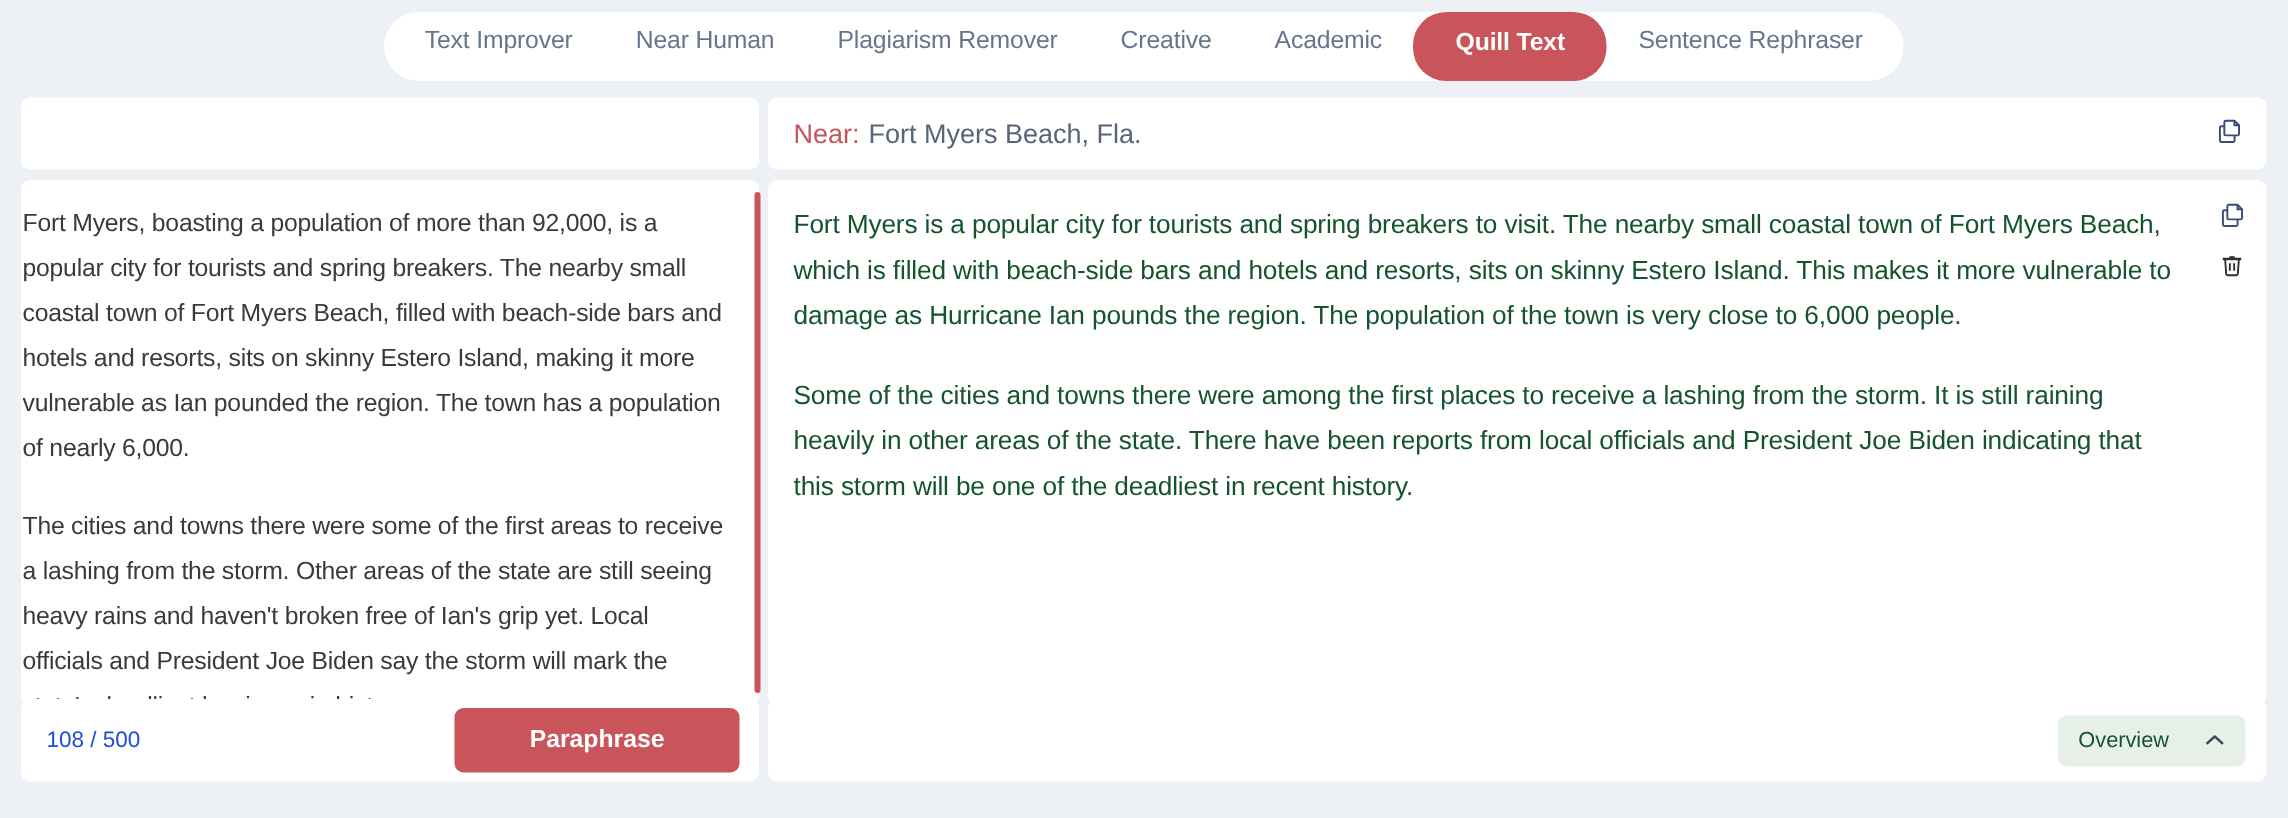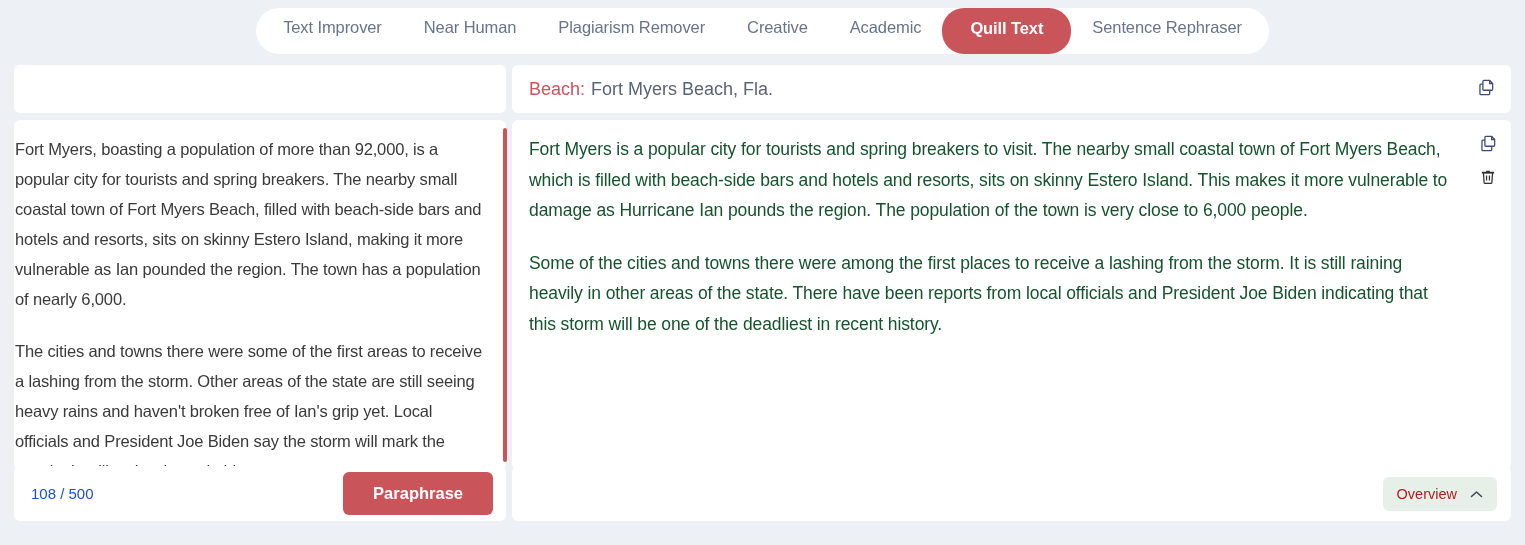--- a/index.html
+++ b/index.html
@@ -134,21 +134,21 @@
     color: #1d4ed8;
   }
   .paraphrase-btn {
     background: #c9545a;
     color: #ffffff;
     font-family: "Liberation Sans", sans-serif;
     font-size: 16.5px;
     font-weight: bold;
     border: none;
     border-radius: 6px;
-    padding: 12px 30px;
+    padding: 12px 50px;
     cursor: pointer;
   }
 
   
   .right-title-box {
     position: absolute;
     left: 0; top: 3px;
     width: 999px;
     height: 48px;
     display: flex;
@@ -205,24 +205,24 @@
     justify-content: flex-end;
     padding: 0 14px 0 0;
   }
   .overview-btn {
     background: #e7efe9;
     border: none;
     border-radius: 6px;
     padding: 9px 14px;
     font-family: "Liberation Sans", sans-serif;
     font-size: 14.5px;
-    color: #b91c1c;
+    color: #14532d;
     display: flex;
     align-items: flex-end;
-    gap: 13px;
+    gap: 24px;
     cursor: pointer;
   }
 
   .icon-btn {
     width: 22px;
     height: 22px;
     display: flex;
     align-items: center;
     justify-content: center;
     cursor: pointer;
@@ -261,21 +261,21 @@
 
     <div class="card left-bottom">
       <span class="counter">108 / 500</span>
       <button class="paraphrase-btn">Paraphrase</button>
     </div>
   </div>
 
   <div class="col-right">
 
     <div class="card right-title-box">
-      <span class="title-label">Beach:</span>
+      <span class="title-label">Near:</span>
       <span class="title-value">Fort Myers Beach, Fla.</span>
       <span class="title-spacer"></span>
       <button class="icon-btn">
         <span>
           <svg width="19" height="19" viewBox="0 0 20 20" fill="none" stroke="#3d4a7a" stroke-width="1.35">
             <path d="M7.2 2.6h6.1l3.2 3.2v6.1a1 1 0 0 1-1 1H7.2a1 1 0 0 1-1-1V3.6a1 1 0 0 1 1-1z"></path>
             <path d="M13.3 2.6v3.2h3.2"></path>
             <path d="M13.4 13.2v3.3a1 1 0 0 1-1 1H4.1a1 1 0 0 1-1-1V7.5a1 1 0 0 1 1-1h2.1"></path>
           </svg>
         </span>

